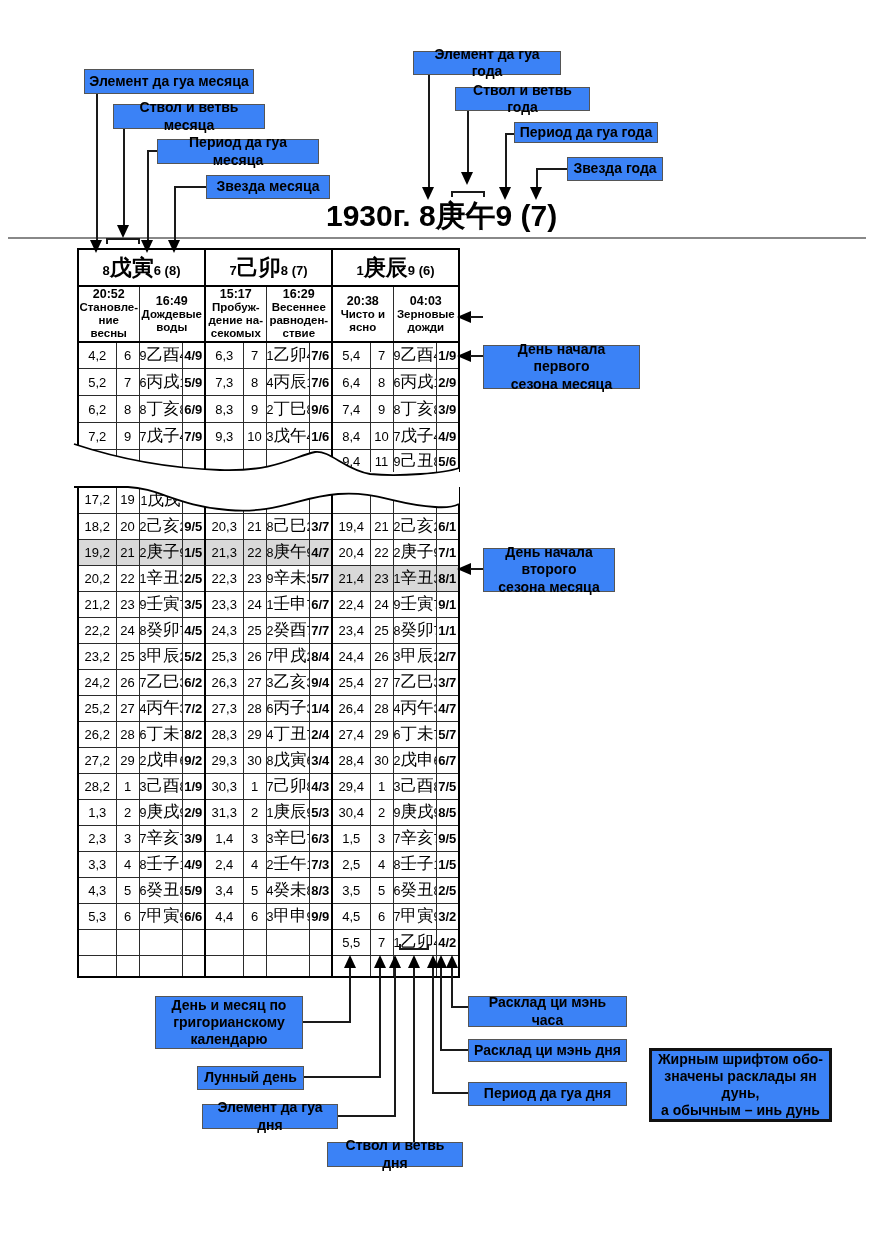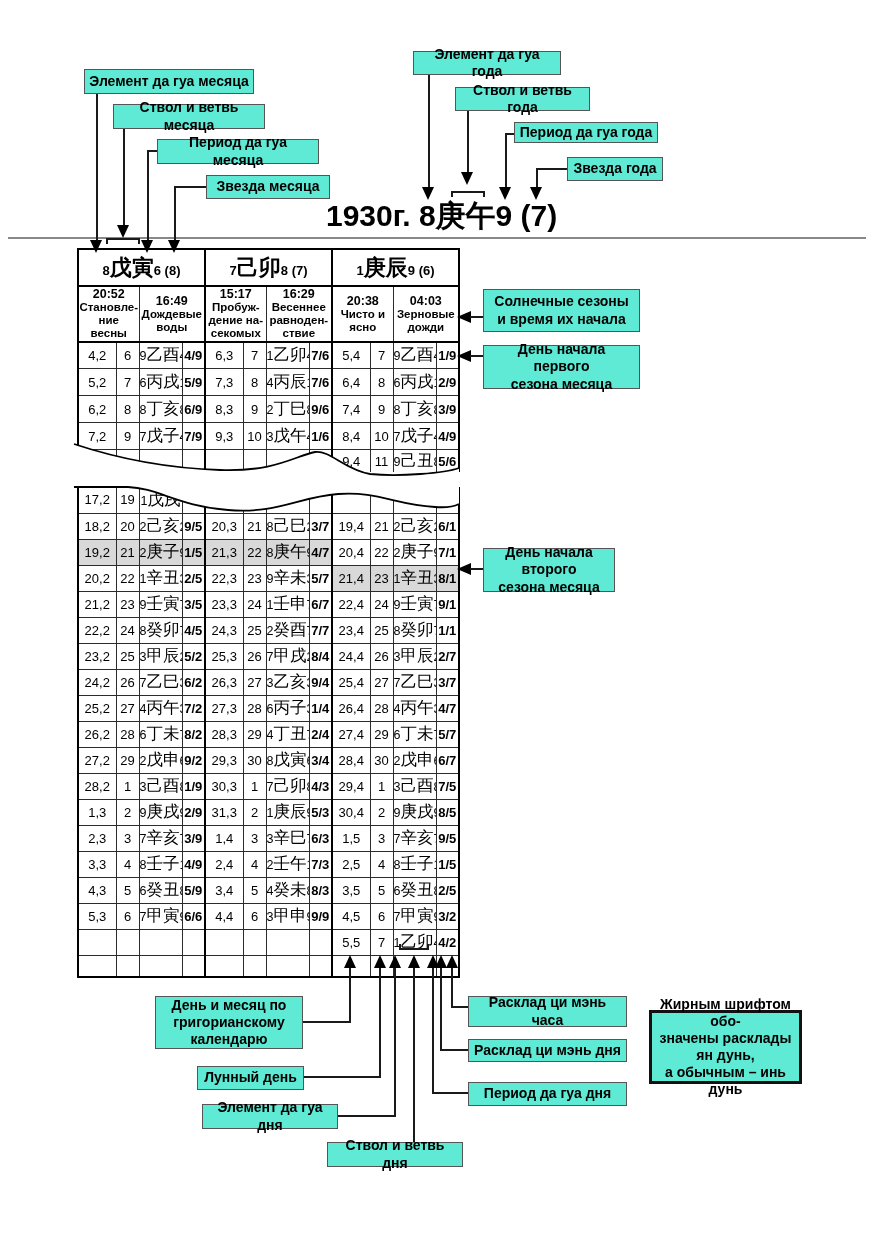--- a/index.html
+++ b/index.html
@@ -1,19 +1,19 @@
 <!DOCTYPE html>
 <html><head>
 <meta charset="utf-8">
 <style>
   html,body{margin:0;padding:0;background:#fff}
   .page{position:relative;width:874px;height:1240px;background:#fff;overflow:hidden;
         font-family:"Liberation Sans","DejaVu Sans",sans-serif;color:#000}
   
-  .lbl{position:absolute;border:1.6px solid #555;background:#5eead4;
+  .lbl{position:absolute;border:1.6px solid #555;background:#3b82f6;
        font-weight:700;font-size:14px;line-height:1.22;
        display:flex;align-items:center;justify-content:center;text-align:center;
        white-space:pre-line;padding:1px 4px;box-sizing:border-box}
   .note{border:3px solid #111;font-size:14px}
   
   .v{position:absolute;width:2px;background:#1a1a1a}
   .h{position:absolute;height:2px;background:#1a1a1a}
   .rule{position:absolute;height:1.5px;background:#888}
   .td3{position:absolute;width:0;height:0;border-left:6px solid transparent;
        border-right:6px solid transparent;border-top:13px solid #000}
@@ -531,35 +531,33 @@
   <div class="lbl" style="left:84px;top:69px;width:170px;height:25px">Элемент да гуа месяца</div>
   <div class="lbl" style="left:113px;top:104px;width:152px;height:25px">Ствол и ветвь месяца</div>
   <div class="lbl" style="left:157px;top:139px;width:162px;height:25px">Период да гуа месяца</div>
   <div class="lbl" style="left:206px;top:175px;width:124px;height:24px">Звезда месяца</div>
 
   <div class="lbl" style="left:413px;top:51px;width:148px;height:24px">Элемент да гуа года</div>
   <div class="lbl" style="left:455px;top:87px;width:135px;height:24px">Ствол и ветвь года</div>
   <div class="lbl" style="left:514px;top:122px;width:144px;height:21px">Период да гуа года</div>
   <div class="lbl" style="left:567px;top:157px;width:96px;height:24px">Звезда года</div>
 
-  <div class="lbl" style="left:483px;top:289px;width:157px;height:43px">Солнечные сезоны
-и время их начала</div>
   <div class="lbl" style="left:483px;top:345px;width:157px;height:44px">День начала первого
 сезона месяца</div>
   <div class="lbl" style="left:483px;top:548px;width:132px;height:44px">День начала второго
 сезона месяца</div>
 
   <div class="lbl" style="left:155px;top:996px;width:148px;height:53px">День и месяц по
 григорианскому
 календарю</div>
   <div class="lbl" style="left:197px;top:1066px;width:107px;height:24px">Лунный день</div>
   <div class="lbl" style="left:202px;top:1104px;width:136px;height:25px">Элемент да гуа дня</div>
   <div class="lbl" style="left:327px;top:1142px;width:136px;height:25px">Ствол и ветвь дня</div>
 
   <div class="lbl" style="left:468px;top:996px;width:159px;height:31px">Расклад ци мэнь часа</div>
   <div class="lbl" style="left:468px;top:1039px;width:159px;height:23px">Расклад ци мэнь дня</div>
   <div class="lbl" style="left:468px;top:1082px;width:159px;height:24px">Период да гуа дня</div>
 
-  <div class="lbl note" style="left:649px;top:1010px;width:153px;height:74px">Жирным шрифтом обо-
+  <div class="lbl note" style="left:649px;top:1048px;width:183px;height:74px">Жирным шрифтом обо-
 значены расклады ян дунь,
 а обычным – инь дунь</div>
 
 </div>
 
 </body></html>

